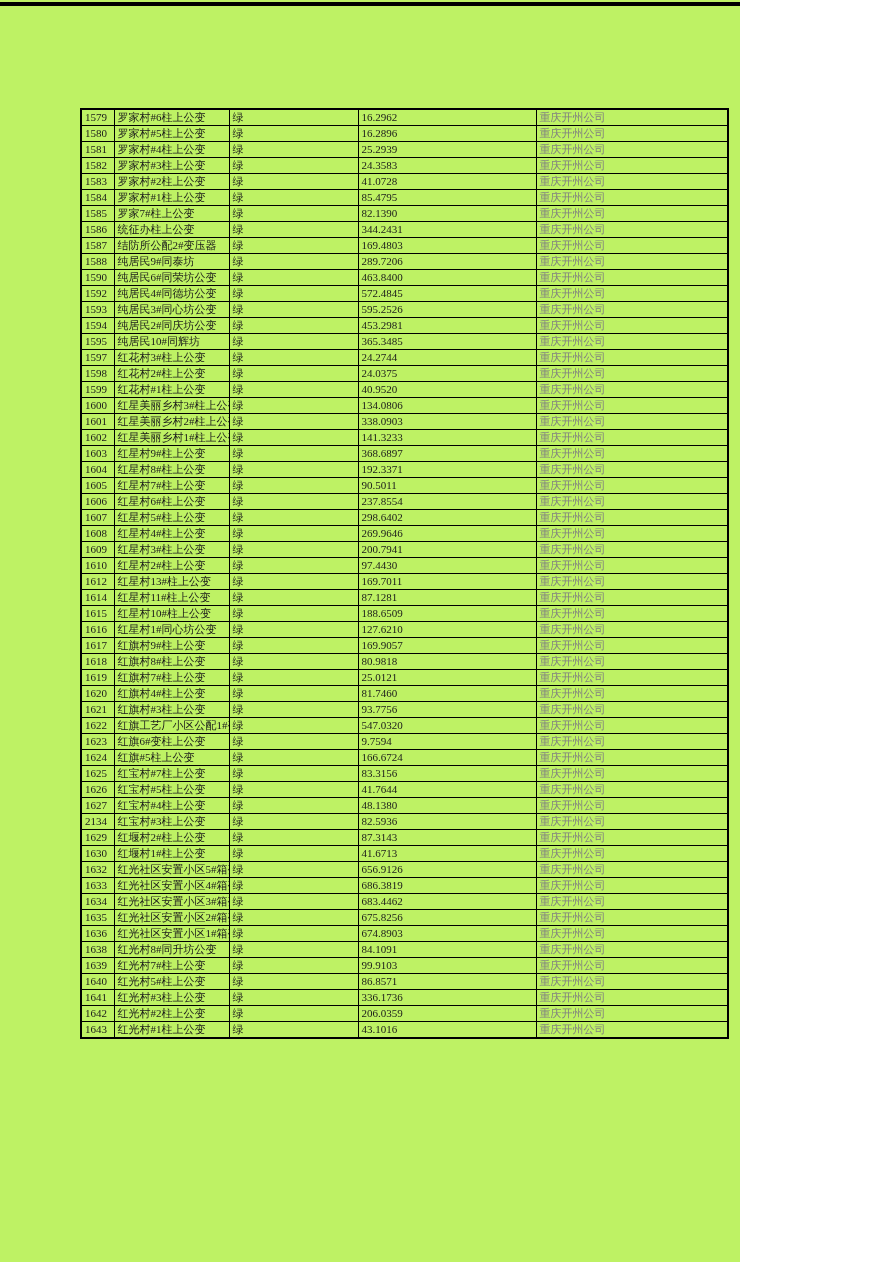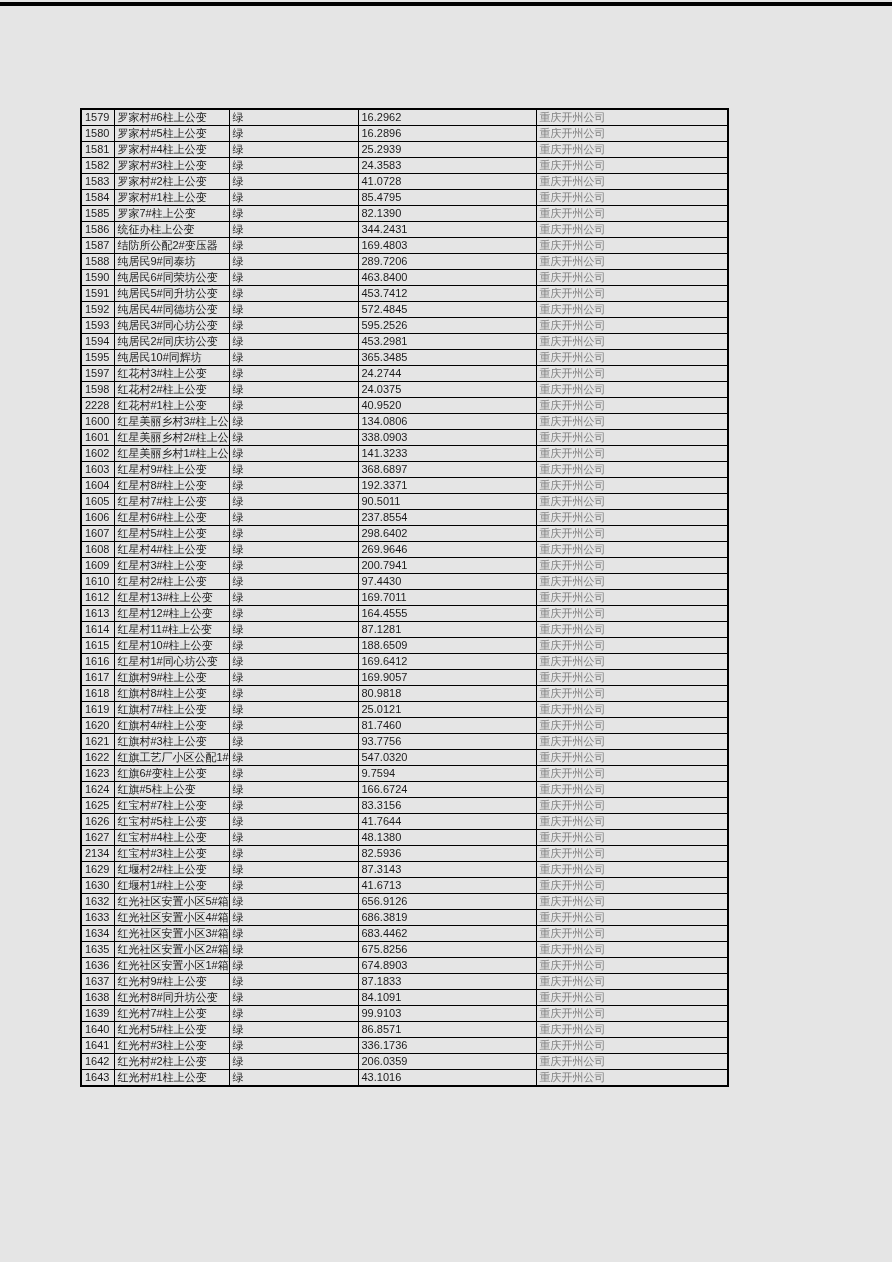--- a/index.html
+++ b/index.html
@@ -3,24 +3,25 @@
 <meta charset="utf-8">
 <style>
   html, body {
     margin: 0;
     padding: 0;
     background: #ffffff;
     font-family: "Liberation Sans", "DejaVu Sans", sans-serif;
   }
   .page {
     position: relative;
-    width: 892px;
+    width: 740px;
     height: 1262px;
-    background: #e5e5e5;
+    background: #bef264;
     overflow: hidden;
+    font-family: Liberation Serif, serif;
   }
   .top-bar {
     position: absolute;
     left: 0;
     top: 2px;
     width: 892px;
     height: 4px;
     background: #000000;
   }
   table.grid {
@@ -133,27 +134,20 @@
           <td class="col-company" style="color: rgb(128, 128, 128);">重庆开州公司</td>
         </tr>
         <tr>
           <td class="col-id">1590</td>
           <td class="col-name">纯居民6#同荣坊公变</td>
           <td class="col-status">绿</td>
           <td class="col-value">463.8400</td>
           <td class="col-company" style="color: rgb(128, 128, 128);">重庆开州公司</td>
         </tr>
         <tr>
-          <td class="col-id">1591</td>
-          <td class="col-name">纯居民5#同升坊公变</td>
-          <td class="col-status">绿</td>
-          <td class="col-value">453.7412</td>
-          <td class="col-company" style="color: rgb(128, 128, 128);">重庆开州公司</td>
-        </tr>
-        <tr>
           <td class="col-id">1592</td>
           <td class="col-name">纯居民4#同德坊公变</td>
           <td class="col-status">绿</td>
           <td class="col-value">572.4845</td>
           <td class="col-company" style="color: rgb(128, 128, 128);">重庆开州公司</td>
         </tr>
         <tr>
           <td class="col-id">1593</td>
           <td class="col-name">纯居民3#同心坊公变</td>
           <td class="col-status">绿</td>
@@ -182,21 +176,21 @@
           <td class="col-company" style="color: rgb(128, 128, 128);">重庆开州公司</td>
         </tr>
         <tr>
           <td class="col-id">1598</td>
           <td class="col-name">红花村2#柱上公变</td>
           <td class="col-status">绿</td>
           <td class="col-value">24.0375</td>
           <td class="col-company" style="color: rgb(128, 128, 128);">重庆开州公司</td>
         </tr>
         <tr>
-          <td class="col-id">2228</td>
+          <td class="col-id">1599</td>
           <td class="col-name">红花村#1柱上公变</td>
           <td class="col-status">绿</td>
           <td class="col-value">40.9520</td>
           <td class="col-company" style="color: rgb(128, 128, 128);">重庆开州公司</td>
         </tr>
         <tr>
           <td class="col-id">1600</td>
           <td class="col-name">红星美丽乡村3#柱上公变</td>
           <td class="col-status">绿</td>
           <td class="col-value">134.0806</td>
@@ -273,45 +267,38 @@
           <td class="col-company" style="color: rgb(128, 128, 128);">重庆开州公司</td>
         </tr>
         <tr>
           <td class="col-id">1612</td>
           <td class="col-name">红星村13#柱上公变</td>
           <td class="col-status">绿</td>
           <td class="col-value">169.7011</td>
           <td class="col-company" style="color: rgb(128, 128, 128);">重庆开州公司</td>
         </tr>
         <tr>
-          <td class="col-id">1613</td>
-          <td class="col-name">红星村12#柱上公变</td>
-          <td class="col-status">绿</td>
-          <td class="col-value">164.4555</td>
-          <td class="col-company" style="color: rgb(128, 128, 128);">重庆开州公司</td>
-        </tr>
-        <tr>
           <td class="col-id">1614</td>
           <td class="col-name">红星村11#柱上公变</td>
           <td class="col-status">绿</td>
           <td class="col-value">87.1281</td>
           <td class="col-company" style="color: rgb(128, 128, 128);">重庆开州公司</td>
         </tr>
         <tr>
           <td class="col-id">1615</td>
           <td class="col-name">红星村10#柱上公变</td>
           <td class="col-status">绿</td>
           <td class="col-value">188.6509</td>
           <td class="col-company" style="color: rgb(128, 128, 128);">重庆开州公司</td>
         </tr>
         <tr>
           <td class="col-id">1616</td>
           <td class="col-name">红星村1#同心坊公变</td>
           <td class="col-status">绿</td>
-          <td class="col-value">169.6412</td>
+          <td class="col-value">127.6210</td>
           <td class="col-company" style="color: rgb(128, 128, 128);">重庆开州公司</td>
         </tr>
         <tr>
           <td class="col-id">1617</td>
           <td class="col-name">红旗村9#柱上公变</td>
           <td class="col-status">绿</td>
           <td class="col-value">169.9057</td>
           <td class="col-company" style="color: rgb(128, 128, 128);">重庆开州公司</td>
         </tr>
         <tr>
@@ -431,27 +418,20 @@
           <td class="col-name">红光社区安置小区2#箱变</td>
           <td class="col-status">绿</td>
           <td class="col-value">675.8256</td>
           <td class="col-company" style="color: rgb(128, 128, 128);">重庆开州公司</td>
         </tr>
         <tr>
           <td class="col-id">1636</td>
           <td class="col-name">红光社区安置小区1#箱变</td>
           <td class="col-status">绿</td>
           <td class="col-value">674.8903</td>
-          <td class="col-company" style="color: rgb(128, 128, 128);">重庆开州公司</td>
-        </tr>
-        <tr>
-          <td class="col-id">1637</td>
-          <td class="col-name">红光村9#柱上公变</td>
-          <td class="col-status">绿</td>
-          <td class="col-value">87.1833</td>
           <td class="col-company" style="color: rgb(128, 128, 128);">重庆开州公司</td>
         </tr>
         <tr>
           <td class="col-id">1638</td>
           <td class="col-name">红光村8#同升坊公变</td>
           <td class="col-status">绿</td>
           <td class="col-value">84.1091</td>
           <td class="col-company" style="color: rgb(128, 128, 128);">重庆开州公司</td>
         </tr>
         <tr>

